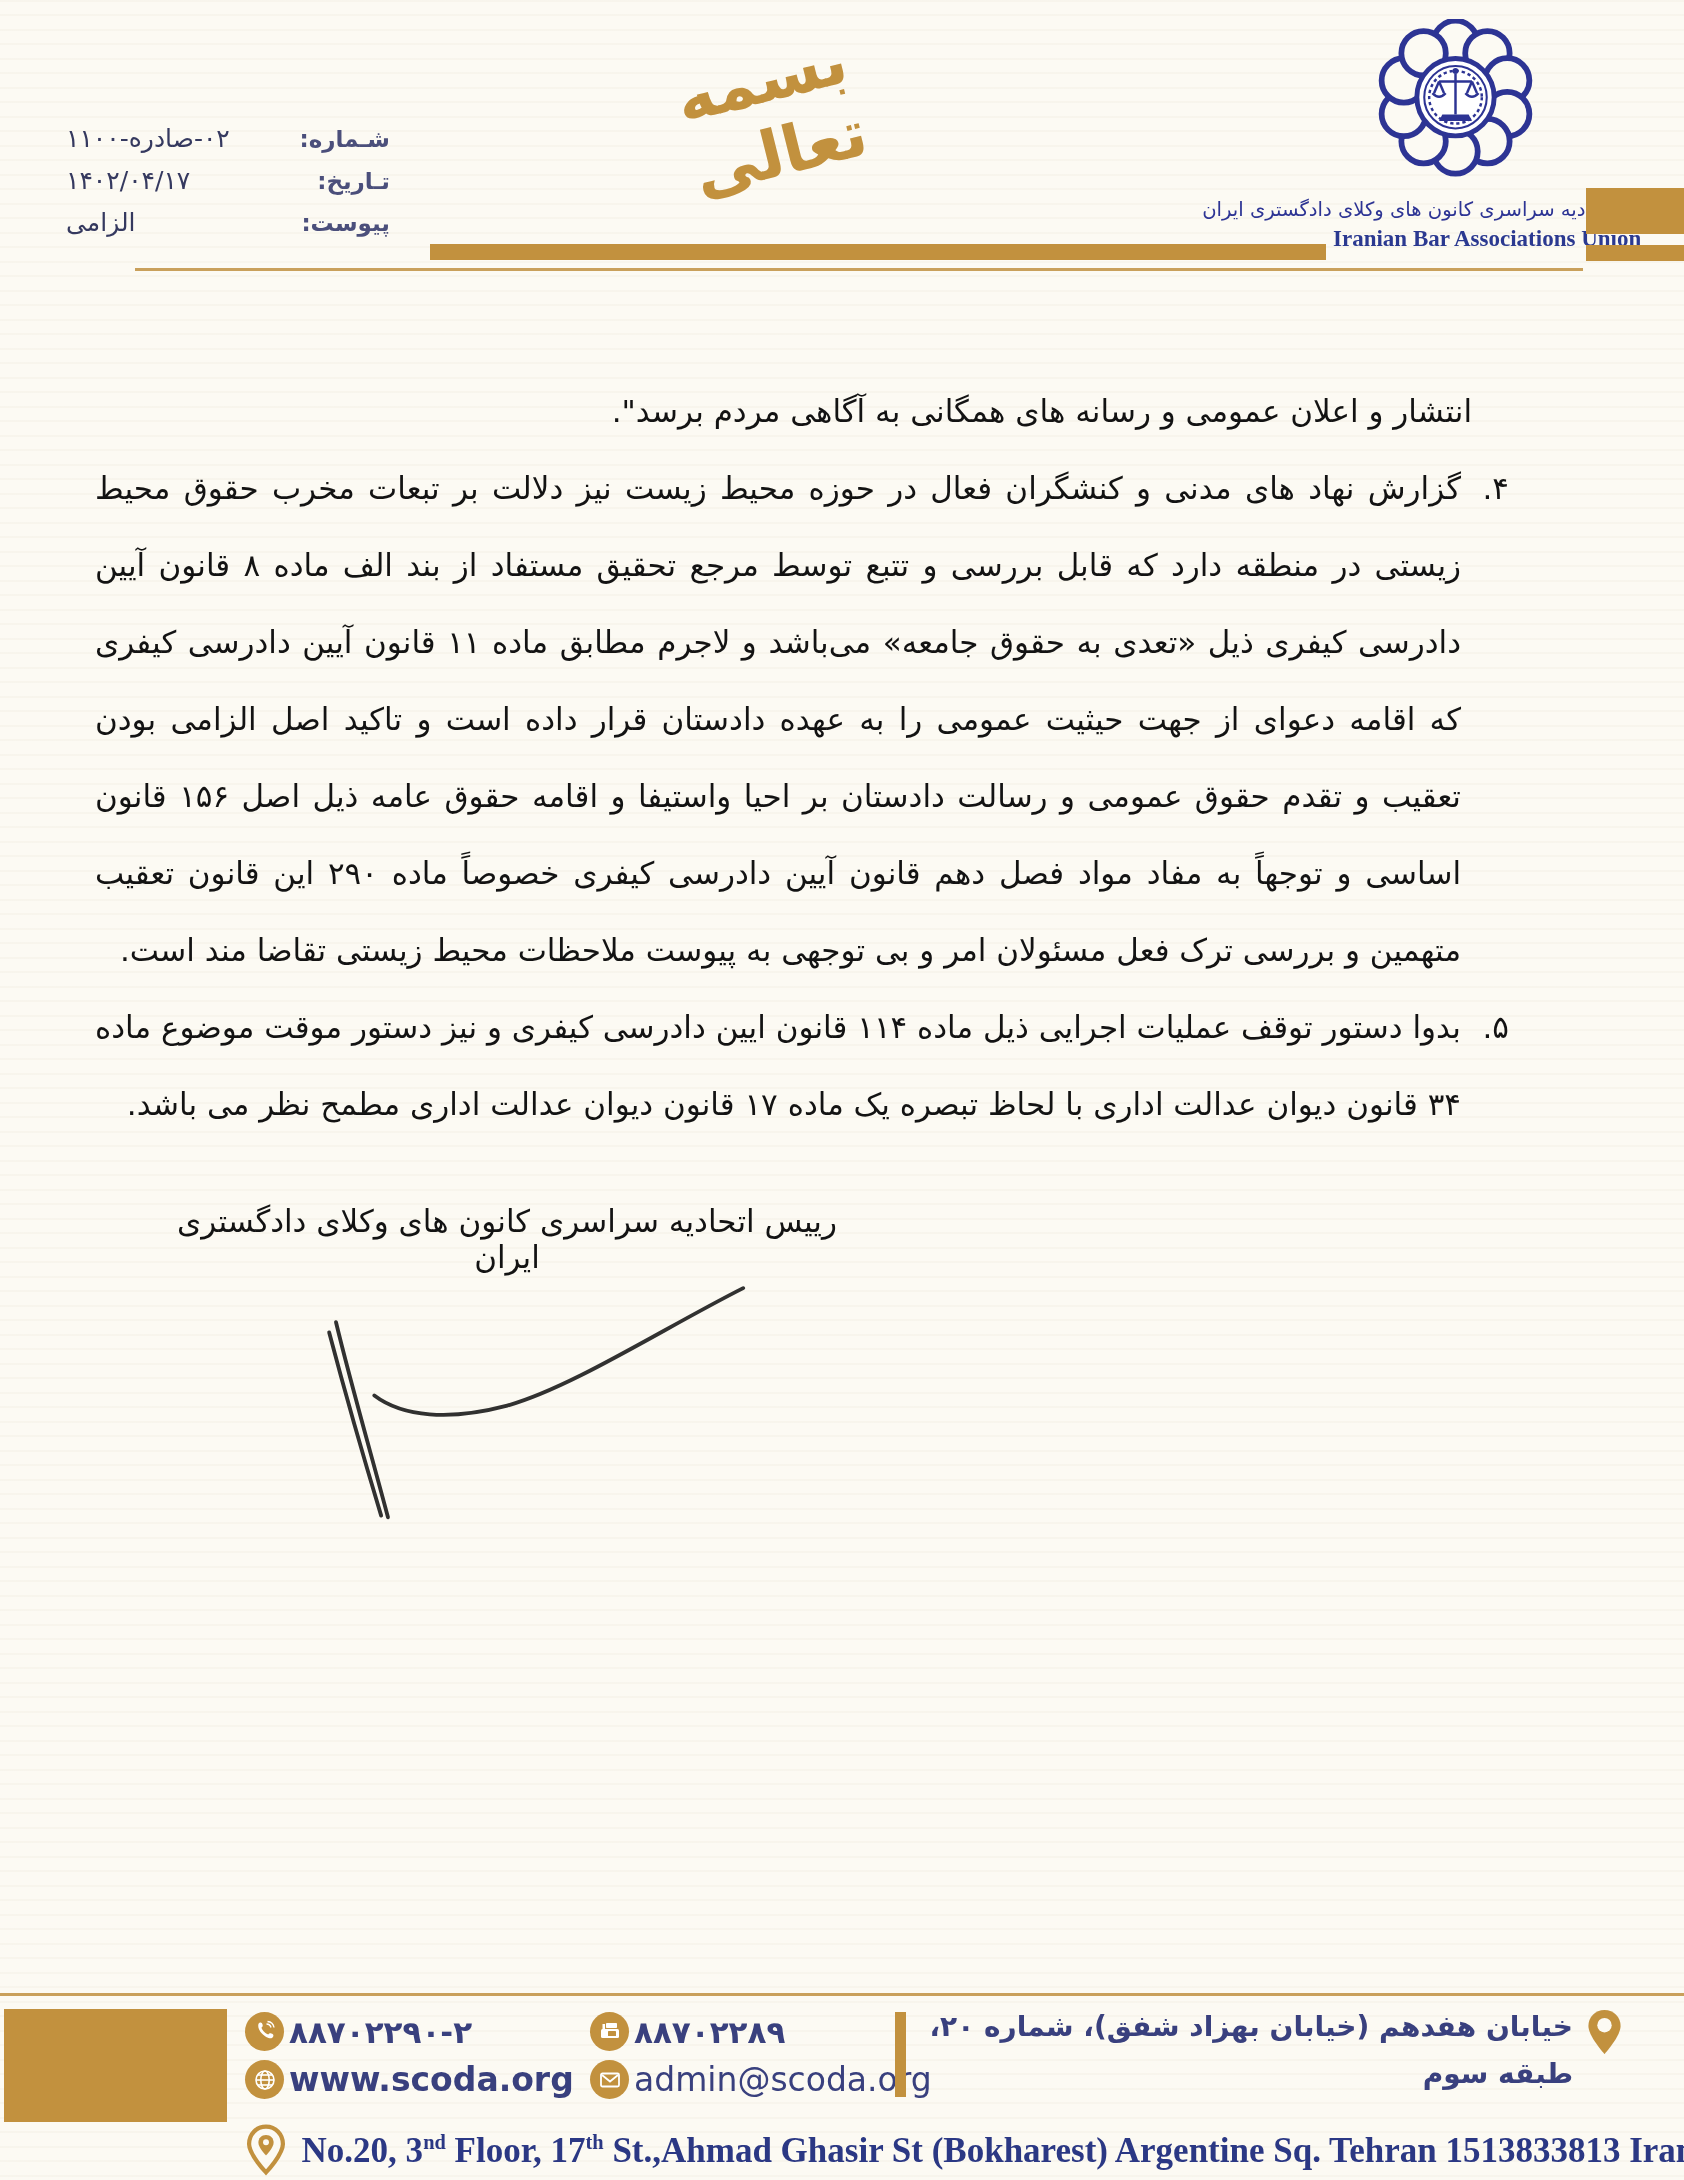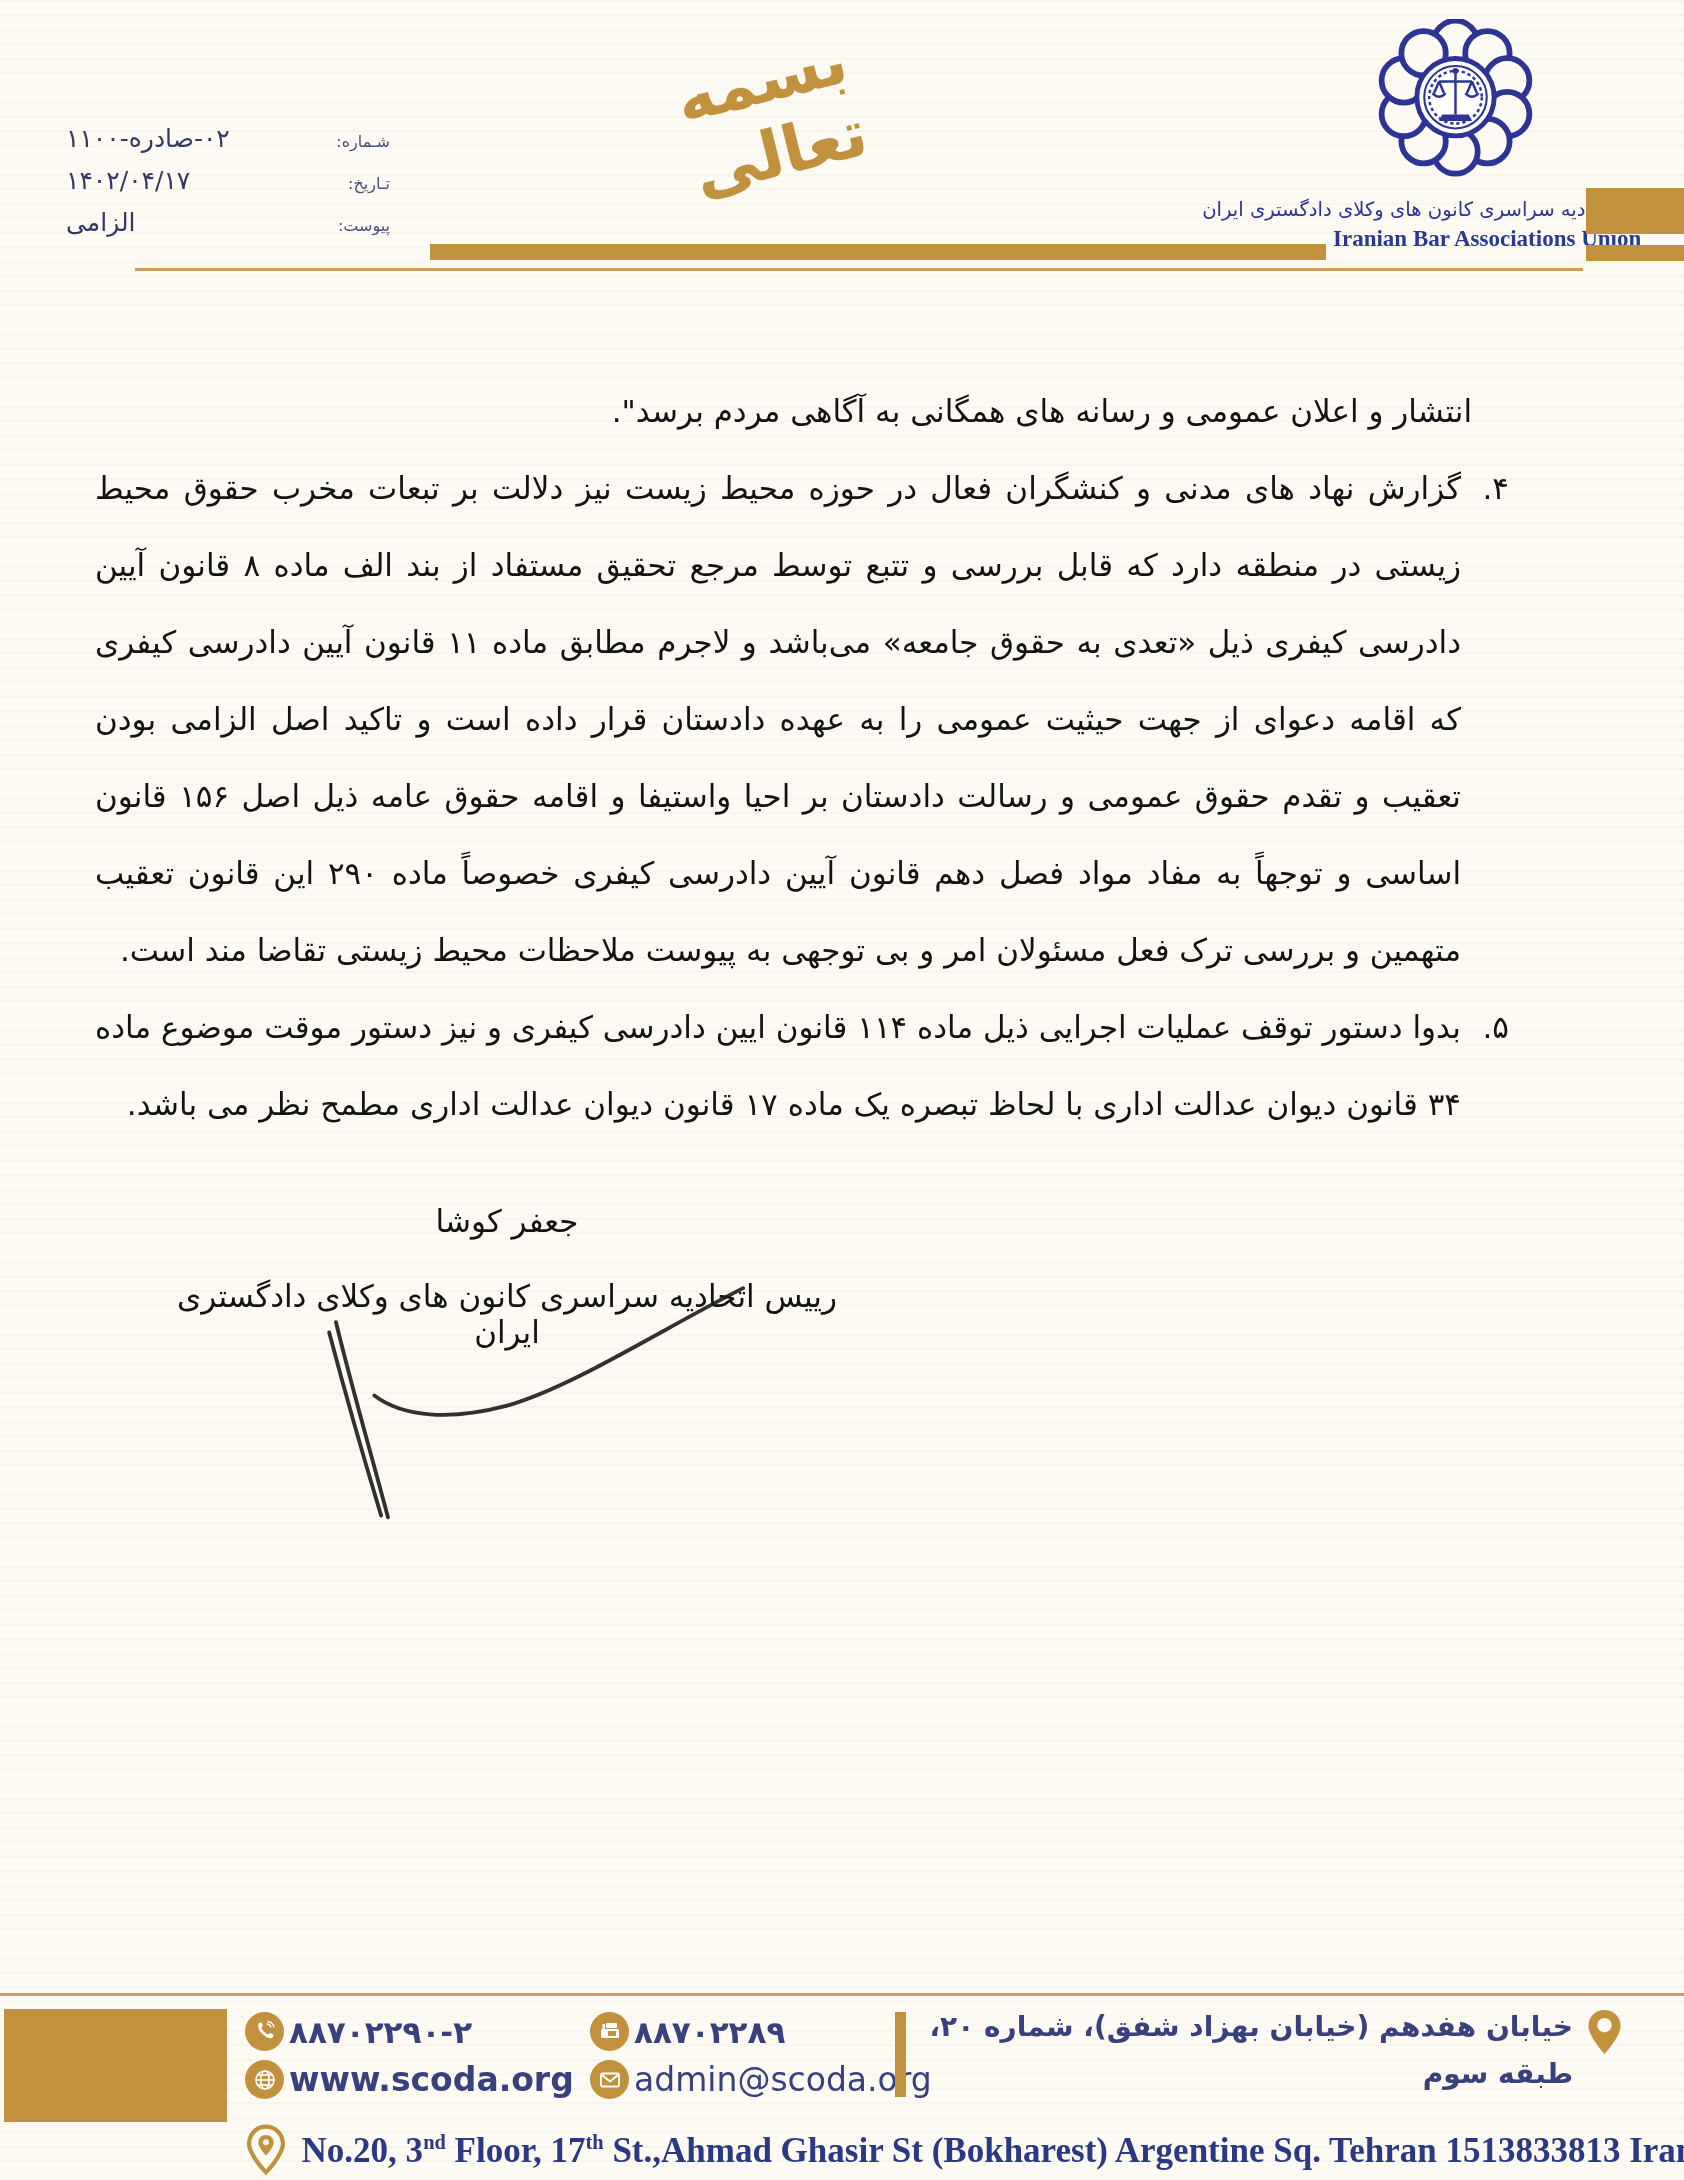--- a/index.html
+++ b/index.html
@@ -5,21 +5,21 @@
   html,body{margin:0;padding:0;background:#888;}
   .page{
     position:relative;width:1685px;height:2181px;margin:0 auto;
     background:#FCFAF3;overflow:hidden;
     background-image:repeating-linear-gradient(180deg,rgba(226,219,201,.16) 0 1.7px,rgba(0,0,0,0) 1.7px 14.5px);
     font-family:"DejaVu Sans",sans-serif;color:#151515;
   }
   
   .meta{position:absolute;top:124px;left:66px;width:324px;direction:rtl;}
   .meta-row{display:flex;align-items:baseline;gap:20.4px;margin-bottom:12.8px;}
-  .meta-label{width:109px;font-size:16px;font-weight:normal;color:#4B4F7B;}
+  .meta-label{width:109px;font-size:23px;font-weight:bold;color:#4B4F7B;}
   .meta-value{flex:1;text-align:left;font-size:25px;color:#35395f;direction:rtl;}
   .meta-value.num{direction:ltr;}
   
   .bismillah{
     position:absolute;top:32px;left:681px;width:341px;height:128px;
     display:flex;align-items:center;justify-content:center;
     font-size:65px;font-weight:bold;color:#C2913E;
     transform:rotate(-14deg);letter-spacing:1.7px;
   }
   
@@ -127,21 +127,20 @@
       <span class="item-num">۴.</span>
       <span class="item-text">گزارش نهاد های مدنی و کنشگران فعال در حوزه محیط زیست نیز دلالت بر تبعات مخرب حقوق محیط زیستی در منطقه دارد که قابل بررسی و تتبع توسط مرجع تحقیق مستفاد از بند الف ماده ۸ قانون آیین دادرسی کیفری ذیل «تعدی به حقوق جامعه» می‌باشد و لاجرم مطابق ماده ۱۱ قانون آیین دادرسی کیفری که اقامه دعوای از جهت حیثیت عمومی را به عهده دادستان قرار داده است و تاکید اصل الزامی بودن تعقیب و تقدم حقوق عمومی و رسالت دادستان بر احیا واستیفا و اقامه حقوق عامه ذیل اصل ۱۵۶ قانون اساسی و توجهاً به مفاد مواد فصل دهم قانون آیین دادرسی کیفری خصوصاً ماده ۲۹۰ این قانون تعقیب متهمین و بررسی ترک فعل مسئولان امر و بی توجهی به پیوست ملاحظات محیط زیستی تقاضا مند است.</span>
     </div>
     <div class="item">
       <span class="item-num">۵.</span>
       <span class="item-text">بدوا دستور توقف عملیات اجرایی ذیل ماده ۱۱۴ قانون ایین دادرسی کیفری و نیز دستور موقت موضوع ماده ۳۴ قانون دیوان عدالت اداری با لحاظ تبصره یک ماده ۱۷ قانون دیوان عدالت اداری مطمح نظر می باشد.</span>
     </div>
   </div>
 
   <div class="sig">
-    <div class="sig-name">جعفر کوشا</div>
     <div class="sig-title">رییس اتحادیه سراسری کانون های وکلای دادگستری ایران</div>
   </div>
   <svg class="sig-mark" width="460" height="273" viewBox="0 0 540 320">
     <g fill="none" stroke="#1c1c1c" stroke-width="4.5" stroke-linecap="round" opacity="0.9">
       <path d="M505 14 C410 62 305 130 228 152 C160 170 105 165 72 140"></path>
       <path d="M27 54 C44 125 72 222 88 283"></path>
       <path d="M19 66 C38 138 64 228 80 281"></path>
     </g>
   </svg>
 

